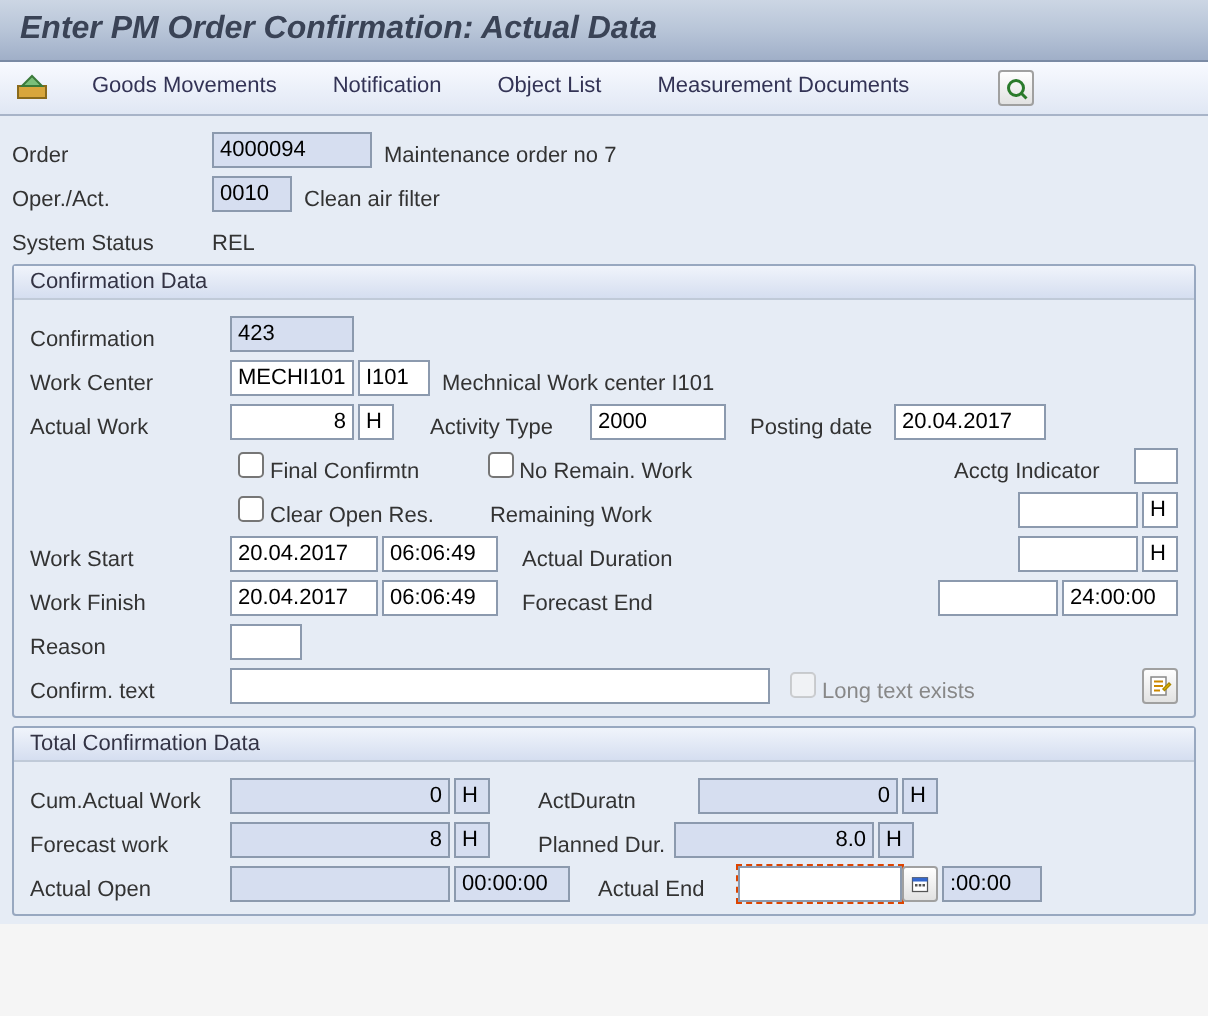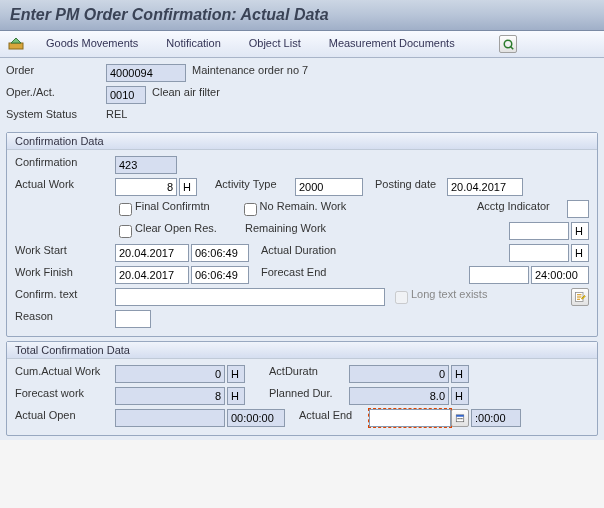--- a/index.html
+++ b/index.html
@@ -37,21 +37,21 @@
     width: 16px; height: 16px;
     display: inline-block;
     vertical-align: middle;
   }
   .tb-item {
     color: #335;
     padding: 2px 6px;
     cursor: pointer;
   }
   .content { padding: 4px 6px; background: #e6ecf5; }
-  .row { display: flex; align-items: flex-start; margin: 2px 0; min-height: 20px; }
+  .row { display: flex; align-items: flex-end; margin: 2px 0; min-height: 20px; }
   .lbl { width: 100px; color: #333; }
   .inp {
     border: 1px solid #8c9aae;
     background: #fff;
     font-size: 11px;
     padding: 1px 3px;
     height: 18px;
     font-family: inherit;
   }
   .ro { background: #d6def0; }
@@ -125,20 +125,26 @@
   </div>
 
   <div class="panel">
     <div class="panel-head">Confirmation Data</div>
     <div class="panel-body">
       <div class="row">
         <span class="lbl">Confirmation</span>
         <input class="inp ro" style="width: 62px;" value="423">
       </div>
       <div class="row">
+        <span class="lbl">Work Center</span>
+        <input class="inp" style="width: 62px;" value="MECHI101">
+        <input class="inp" style="width: 36px; margin-left: 2px;" value="I101">
+        <span style="margin-left:6px">Mechnical Work center I101</span>
+      </div>
+      <div class="row">
         <span class="lbl">Actual Work</span>
         <input class="inp txtright" style="width: 62px;" value="8">
         <input class="inp" style="width: 18px; margin-left: 2px;" value="H">
         <span style="width:18px"></span>
         <span style="width:80px">Activity Type</span>
         <input class="inp" style="width: 68px;" value="2000">
         <span style="width:12px"></span>
         <span style="width:72px">Posting date</span>
         <input class="inp" style="width: 76px;" value="20.04.2017">
       </div>
@@ -177,59 +183,59 @@
         <span class="lbl">Work Finish</span>
         <input class="inp" style="width: 74px;" value="20.04.2017">
         <input class="inp" style="width: 58px; margin-left: 2px;" value="06:06:49">
         <span style="width:12px"></span>
         <span style="width:100px">Forecast End</span>
         <span style="flex:1"></span>
         <input class="inp" style="width: 60px;" value="">
         <input class="inp" style="width: 58px; margin-left: 2px;" value="24:00:00">
       </div>
       <div class="row">
+        <span class="lbl">Reason</span>
+        <input class="inp" style="width: 36px;" value="">
+      </div>
+      <div class="row">
         <span class="lbl">Confirm. text</span>
         <input class="inp" style="width: 270px;" value="">
         <span style="width:6px"></span>
         <input type="checkbox" class="chk" disabled="" style="">
         <span style="color:#888">Long text exists</span>
         <span style="flex:1"></span>
         <span class="small-btn">
           <svg viewBox="0 0 16 16" width="12" height="12">
               <rect x="2" y="2" width="10" height="12" fill="#fff" stroke="#888"></rect>
               <path d="M4 5h6M4 8h6M4 11h4" stroke="#c80" stroke-width="1.3"></path>
               <path d="M10 10 l4 -4 l1 1 l-4 4 z" fill="#fc0" stroke="#a80"></path>
             </svg>
         </span>
       </div>
-      <div class="row">
-        <span class="lbl">Reason</span>
-        <input class="inp" style="width: 36px;" value="">
-      </div>
     </div>
   </div>
 
   <div class="panel">
     <div class="panel-head">Total Confirmation Data</div>
     <div class="panel-body">
       <div class="row">
         <span class="lbl">Cum.Actual Work</span>
         <input class="inp ro txtright" style="width: 110px;" value="0">
         <input class="inp ro" style="width: 18px; margin-left: 2px;" value="H">
         <span style="width:24px"></span>
         <span style="width:80px">ActDuratn</span>
         <input class="inp ro txtright" style="width: 100px;" value="0">
         <input class="inp ro" style="width: 18px; margin-left: 2px;" value="H">
       </div>
       <div class="row">
         <span class="lbl">Forecast work</span>
         <input class="inp ro txtright" style="width: 110px;" value="8">
         <input class="inp ro" style="width: 18px; margin-left: 2px;" value="H">
         <span style="width:24px"></span>
-        <span style="width:80px">Planned Dur.</span>
+        <span style="width:68px">Planned Dur.</span>
         <input class="inp ro txtright" style="width: 100px;" value="8.0">
         <input class="inp ro" style="width: 18px; margin-left: 2px;" value="H">
       </div>
       <div class="row">
         <span class="lbl">Actual Open</span>
         <input class="inp ro" style="width: 110px;" value="">
         <input class="inp ro" style="width: 58px; margin-left: 2px;" value="00:00:00">
         <span style="width:14px"></span>
         <span style="width:70px">Actual End</span>
         <span class="focus-marker" style="display:inline-flex;align-items:center;">

